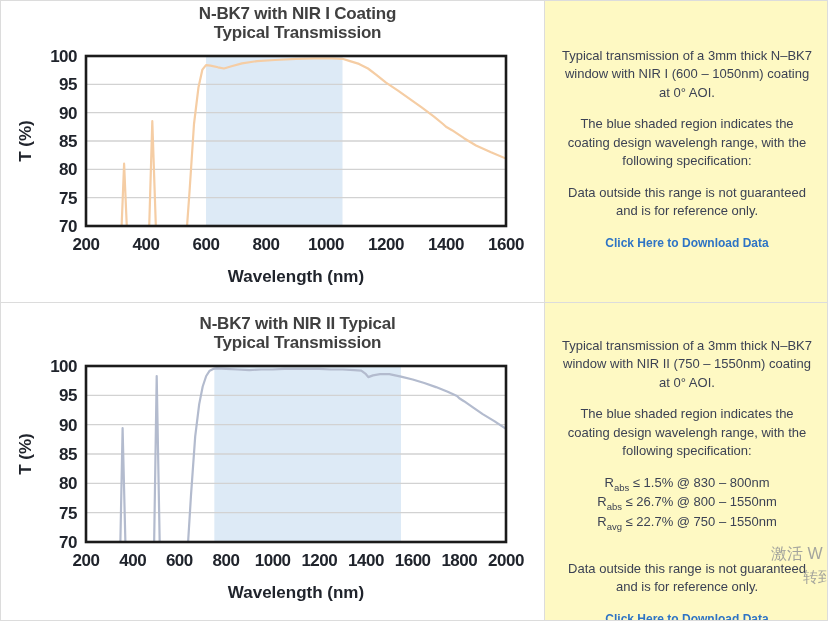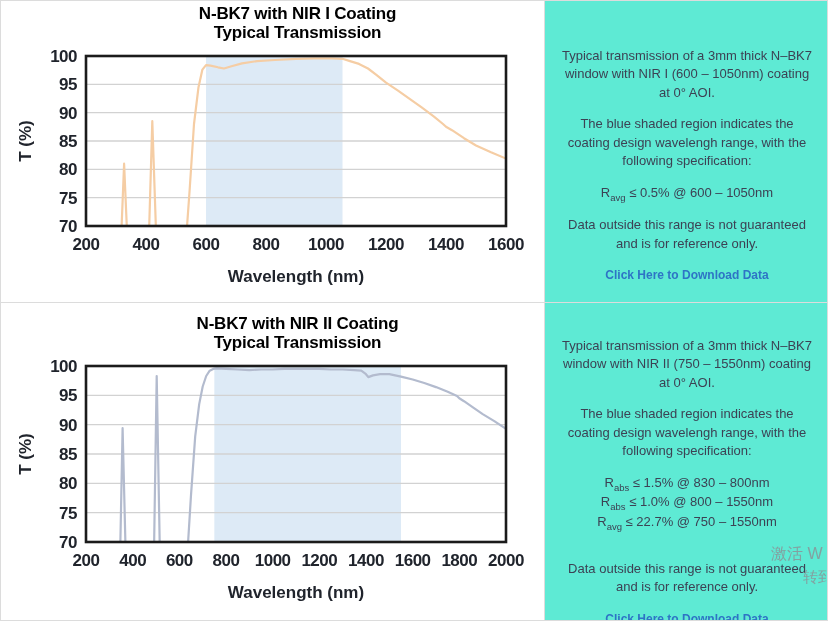--- a/index.html
+++ b/index.html
@@ -5,25 +5,25 @@
   * { margin:0; padding:0; box-sizing:border-box; }
   body { font-family:"Liberation Sans", sans-serif; background:#fff; }
   .page {
     position:relative; width:828px; height:621px;
     border:1px solid #dcdcdc; background:#fff; overflow:hidden;
   }
   .row { display:flex; width:100%; }
   .row-top { height:302px; border-bottom:1px solid #dcdcdc; }
   .row-bottom { height:318px; }
   .chart-cell { width:544px; background:#fff; border-right:1px solid #dcdcdc; overflow:hidden; }
-  .info-cell { flex:1; background:#5eead4; text-align:center; color:#3c4254; font-size:13px; line-height:1.42; }
+  .info-cell { flex:1; background:#fef9c3; text-align:center; color:#3c4254; font-size:13px; line-height:1.42; }
   .info-cell.top { padding:46px 12px 0 14px; }
   .info-cell.bottom { padding:34px 12px 0 14px; }
   .info-cell p { margin-bottom:13px; }
-  .title-block { padding-left:50px; text-align:center; color:#000000; }
+  .title-block { padding-left:50px; text-align:center; color:#404040; }
   .title-block.top { padding-top:3px; }
   .title-block.bottom { padding-top:11px; }
   .chart-title { font-size:17px; font-weight:700; line-height:19px; letter-spacing:-0.2px; }
   svg.plot { display:block; }
   svg .tick { fill:#20242c; font-family:"Liberation Sans",sans-serif; font-size:17px; font-weight:700; letter-spacing:-0.5px; }
   svg .axis-label { fill:#20242c; font-family:"Liberation Sans",sans-serif; font-size:17px; font-weight:700; }
   .specs { margin-bottom:13px; }
   .spec-line { line-height:1.38; }
   .spec-line sub { font-size:9.5px; }
   .gap-lg { margin-top:27px; }
@@ -73,32 +73,29 @@
           <text x="385" y="208" text-anchor="middle" class="tick">1200</text>
           <text x="445" y="208" text-anchor="middle" class="tick">1400</text>
           <text x="505" y="208" text-anchor="middle" class="tick">1600</text>
           <text x="295" y="240" text-anchor="middle" class="axis-label">Wavelength (nm)</text>
           <text x="30" y="99" text-anchor="middle" class="axis-label" transform="rotate(-90 30 99)">T (%)</text>
         </svg>
     </div>
     <div class="info-cell top">
       <p>Typical transmission of a 3mm thick N–BK7 window with NIR I (600 – 1050nm) coating at 0° AOI.</p>
       <p>The blue shaded region indicates the coating design wavelengh range, with the following specification:</p>
-      <div class="specs">
-          <div class="spec-line"><span>R</span><sub>avg</sub><span> ≤ 0.5% @ 600 – 1050nm</span></div>
-        </div>
       <p>Data outside this range is not guaranteed and is for reference only.</p>
       <a class="dl-link">Click Here to Download Data</a>
     </div>
   </div>
 
   <div class="row row-bottom">
     <div class="chart-cell">
       <div class="title-block bottom">
-        <div class="chart-title">N-BK7 with NIR II Coating</div>
+        <div class="chart-title">N-BK7 with NIR II Typical</div>
         <div class="chart-title">Typical Transmission</div>
       </div>
       <svg class="plot" width="540" height="258" viewBox="0 0 540 258">
           <clipPath id="plot-clip-1">
             <rect x="85" y="14" width="420" height="176"></rect>
           </clipPath>
           <rect x="213.33333333333334" y="14" width="186.66666666666666" height="176" fill="#ddeaf6"></rect>
           <line x1="85" x2="505" y1="160.66666666666666" y2="160.66666666666666" stroke="#d2d2d2" stroke-width="1.3"></line>
           <line x1="85" x2="505" y1="131.33333333333334" y2="131.33333333333334" stroke="#d2d2d2" stroke-width="1.3"></line>
           <line x1="85" x2="505" y1="102" y2="102" stroke="#d2d2d2" stroke-width="1.3"></line>
@@ -125,21 +122,21 @@
           <text x="505" y="214" text-anchor="middle" class="tick">2000</text>
           <text x="295" y="246" text-anchor="middle" class="axis-label">Wavelength (nm)</text>
           <text x="30" y="102" text-anchor="middle" class="axis-label" transform="rotate(-90 30 102)">T (%)</text>
         </svg>
     </div>
     <div class="info-cell bottom">
       <p>Typical transmission of a 3mm thick N–BK7 window with NIR II (750 – 1550nm) coating at 0° AOI.</p>
       <p>The blue shaded region indicates the coating design wavelengh range, with the following specification:</p>
       <div class="specs">
           <div class="spec-line"><span>R</span><sub>abs</sub><span> ≤ 1.5% @ 830 – 800nm</span></div>
-          <div class="spec-line"><span>R</span><sub>abs</sub><span> ≤ 1.0% @ 800 – 1550nm</span></div>
+          <div class="spec-line"><span>R</span><sub>abs</sub><span> ≤ 26.7% @ 800 – 1550nm</span></div>
           <div class="spec-line"><span>R</span><sub>avg</sub><span> ≤ 22.7% @ 750 – 1550nm</span></div>
         </div>
       <p class="gap-lg">Data outside this range is not guaranteed and is for reference only.</p>
       <a class="dl-link">Click Here to Download Data</a>
     </div>
   </div>
 
   <div class="watermark">
     <div class="wm1">激活 W</div>
     <div class="wm2">转到“设</div>

